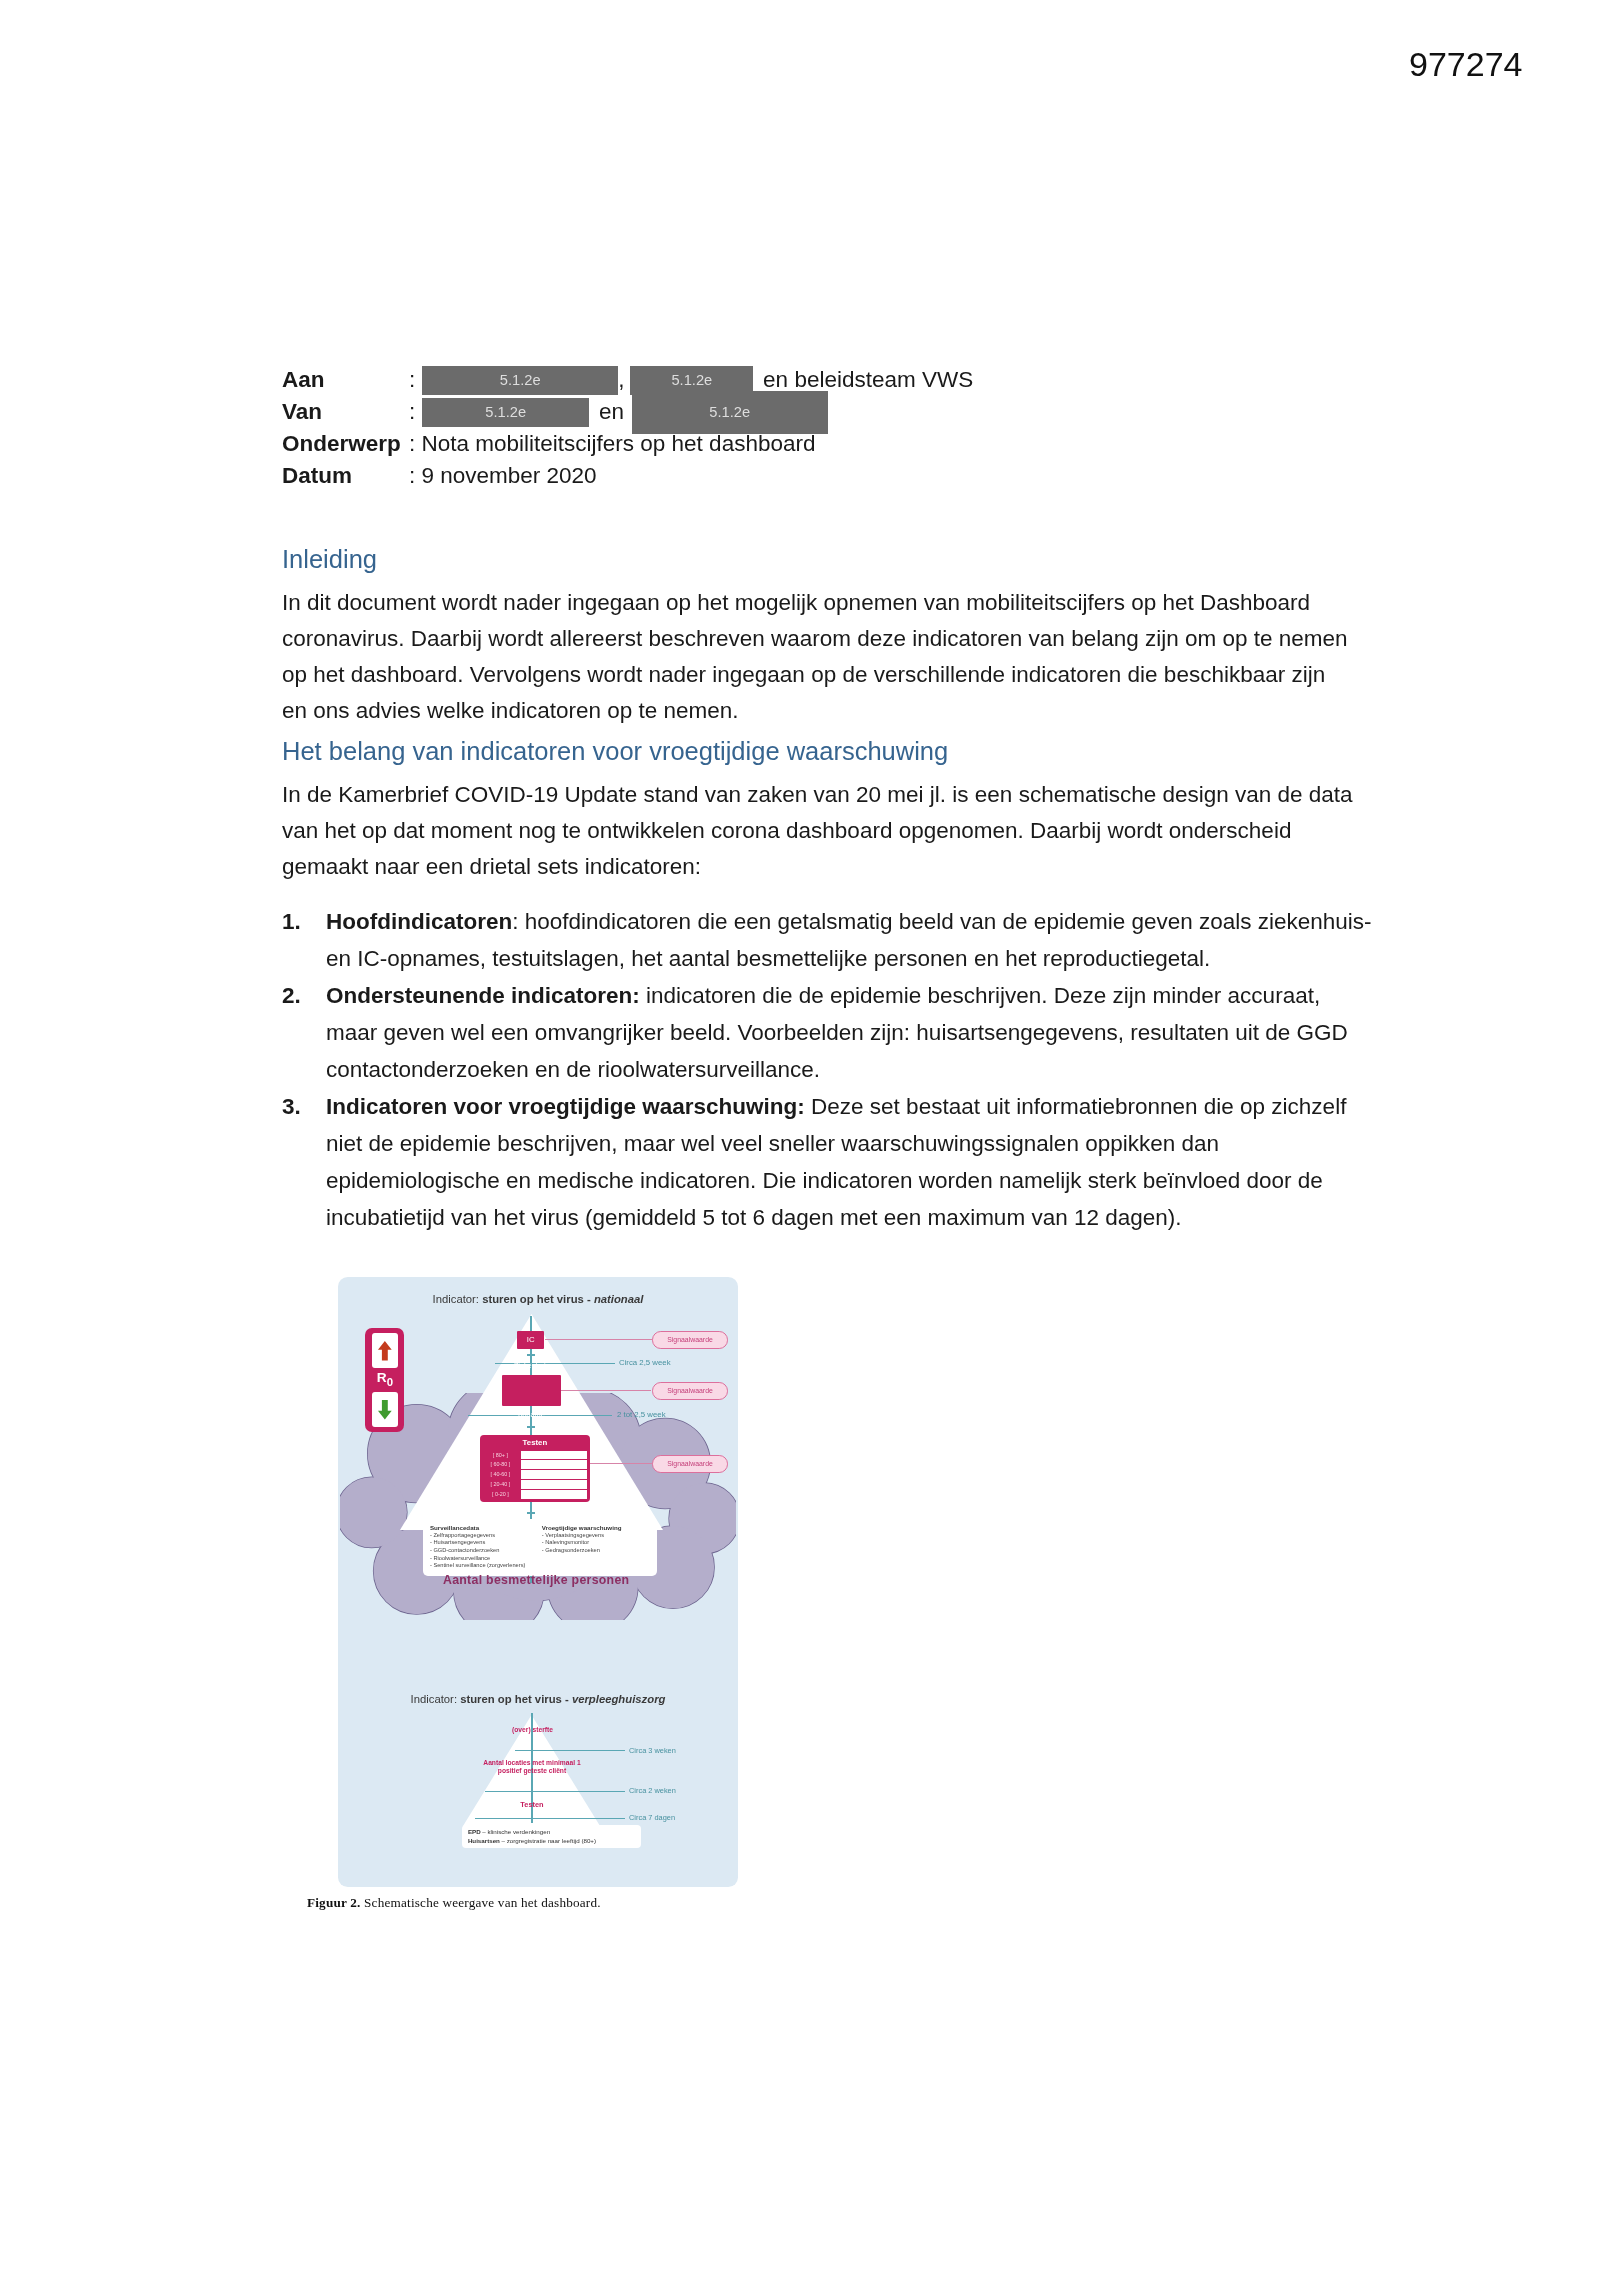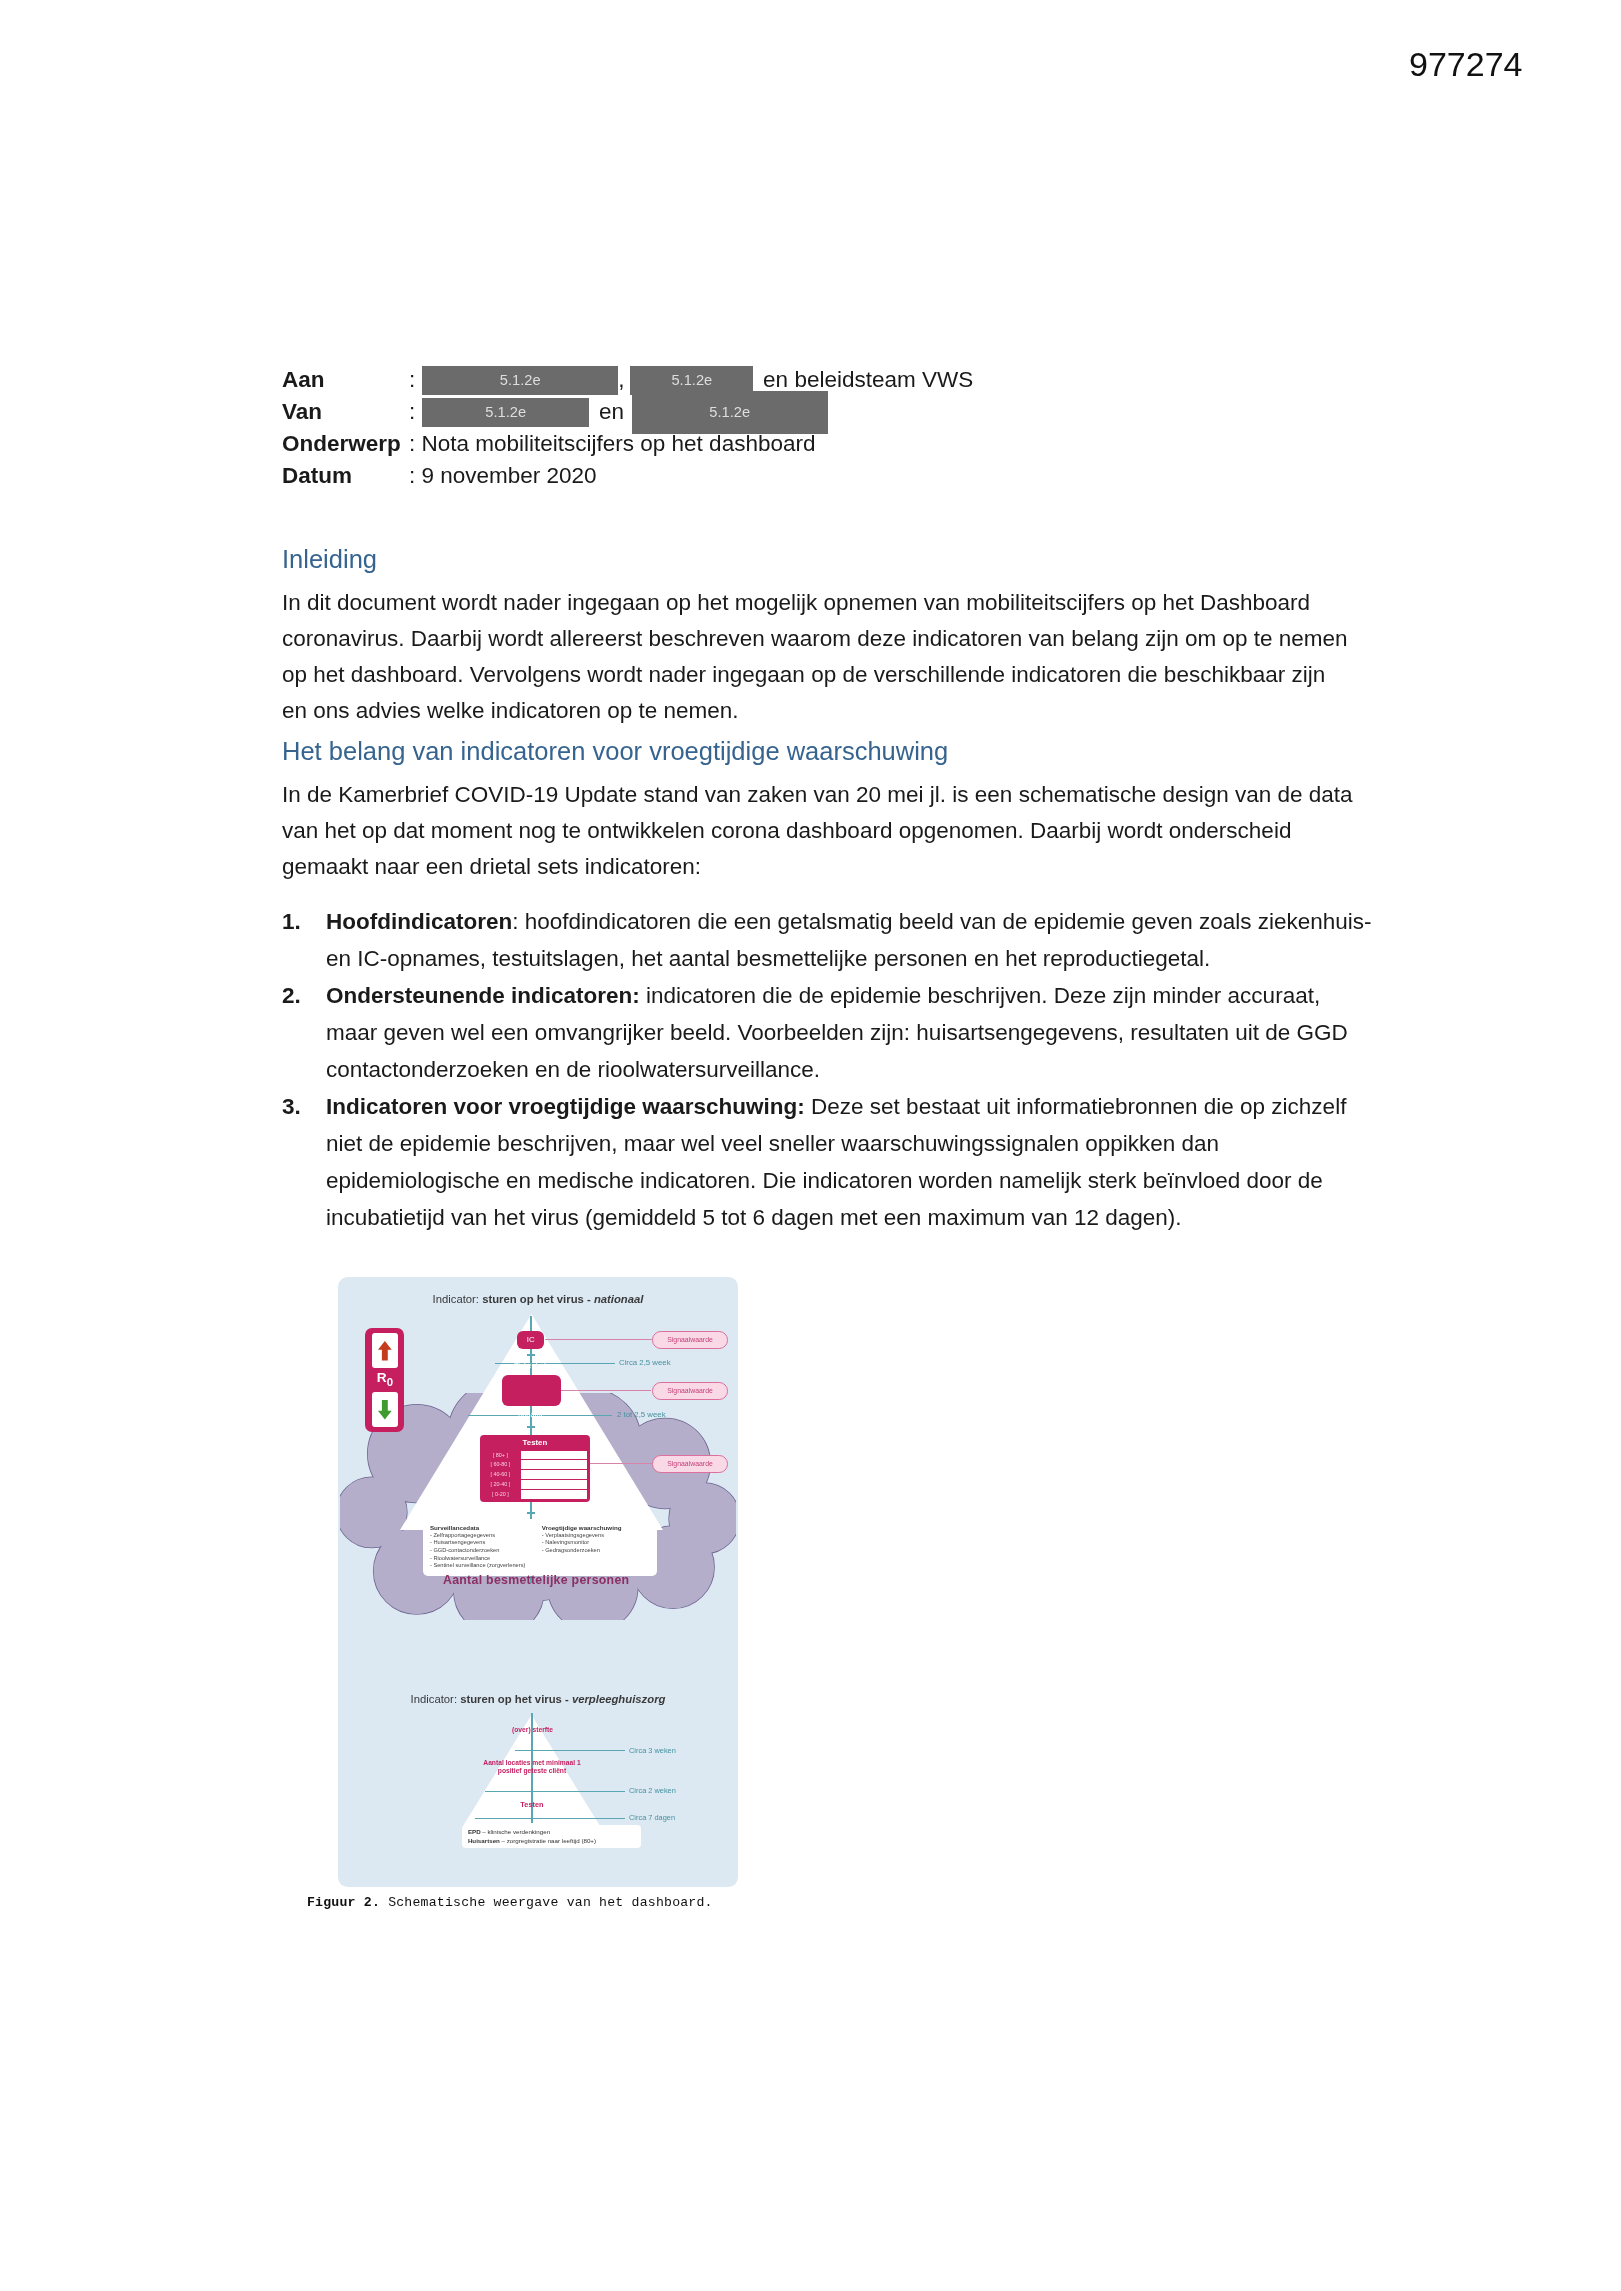--- a/index.html
+++ b/index.html
@@ -64,21 +64,21 @@
   .dart {
     width:0; height:0; border-left:3.9px solid transparent; border-right:3.9px solid transparent;
     border-bottom:6.9px solid #3d8success; z-index:3;
   }
   .dart { border-bottom-color:#3d8fa0; }
   .hline { height:1.2px; background:#5aa7b4; z-index:3; }
   .pinkline { height:1.2px; background:#d784a8; z-index:3; }
   .tlabel { font-size:7.8px; color:#47919f; z-index:3; white-space:nowrap; }
 
   .node {
-    background:#c51f5f; color:#fff; font-weight:normal; border-radius:6px;
+    background:#c51f5f; color:#fff; font-weight:normal; border-radius:1px;
     display:flex; flex-direction:column; align-items:center; justify-content:center;
     text-align:center; z-index:4;
   }
   .ic-box { left:179px; top:54px; width:27.4px; height:17.6px; font-size:7.8px; }
   .zh-box { left:164px; top:98px; width:59px; height:31px; font-size:7.4px; line-height:8.8px;gap:40px; }
 
   .pill {
     background:#f9d9e6; border:1px solid #dd6f9c; border-radius:8.8px;
     width:74px; height:15.7px; display:flex; align-items:center; justify-content:center;
     font-size:6.9px; color:#c5407a; z-index:4; white-space:nowrap;
@@ -114,21 +114,21 @@
   .plabel { color:#c51f5f; font-weight:bold; text-align:center; z-index:3; }
   .pl1 { left:160px; top:449px; width:69px; font-size:6.7px; line-height:8.3px; }
   .pl2 { left:145px; top:482px; width:98px; font-size:6.7px; line-height:8.4px; }
   .pl3 { left:135px; top:523px; width:118px; font-size:7.4px; }
   .tlabel2 { font-size:7.4px; color:#47919f; z-index:3; white-space:nowrap; }
 
   .footbox { left:124px; top:548px; width:167px; background:#ffffff; border-radius:3.9px;
     padding:2.9px 5.9px; z-index:4; }
   .fline { font-size:6.2px; line-height:8.8px; color:#333; white-space:nowrap; }
 
-  .caption { left:307px; top:1895px; font-family:Liberation Mono, monospace;
+  .caption { left:307px; top:1895px; font-family:Liberation Serif, serif;
     font-size:13.2px; color:#111; letter-spacing:0.2px;text-align:center; }
 </style>
 </head>
 <body>
 
 <div class="page">
 
   <div class="abs docnum">977274</div>
 
 

